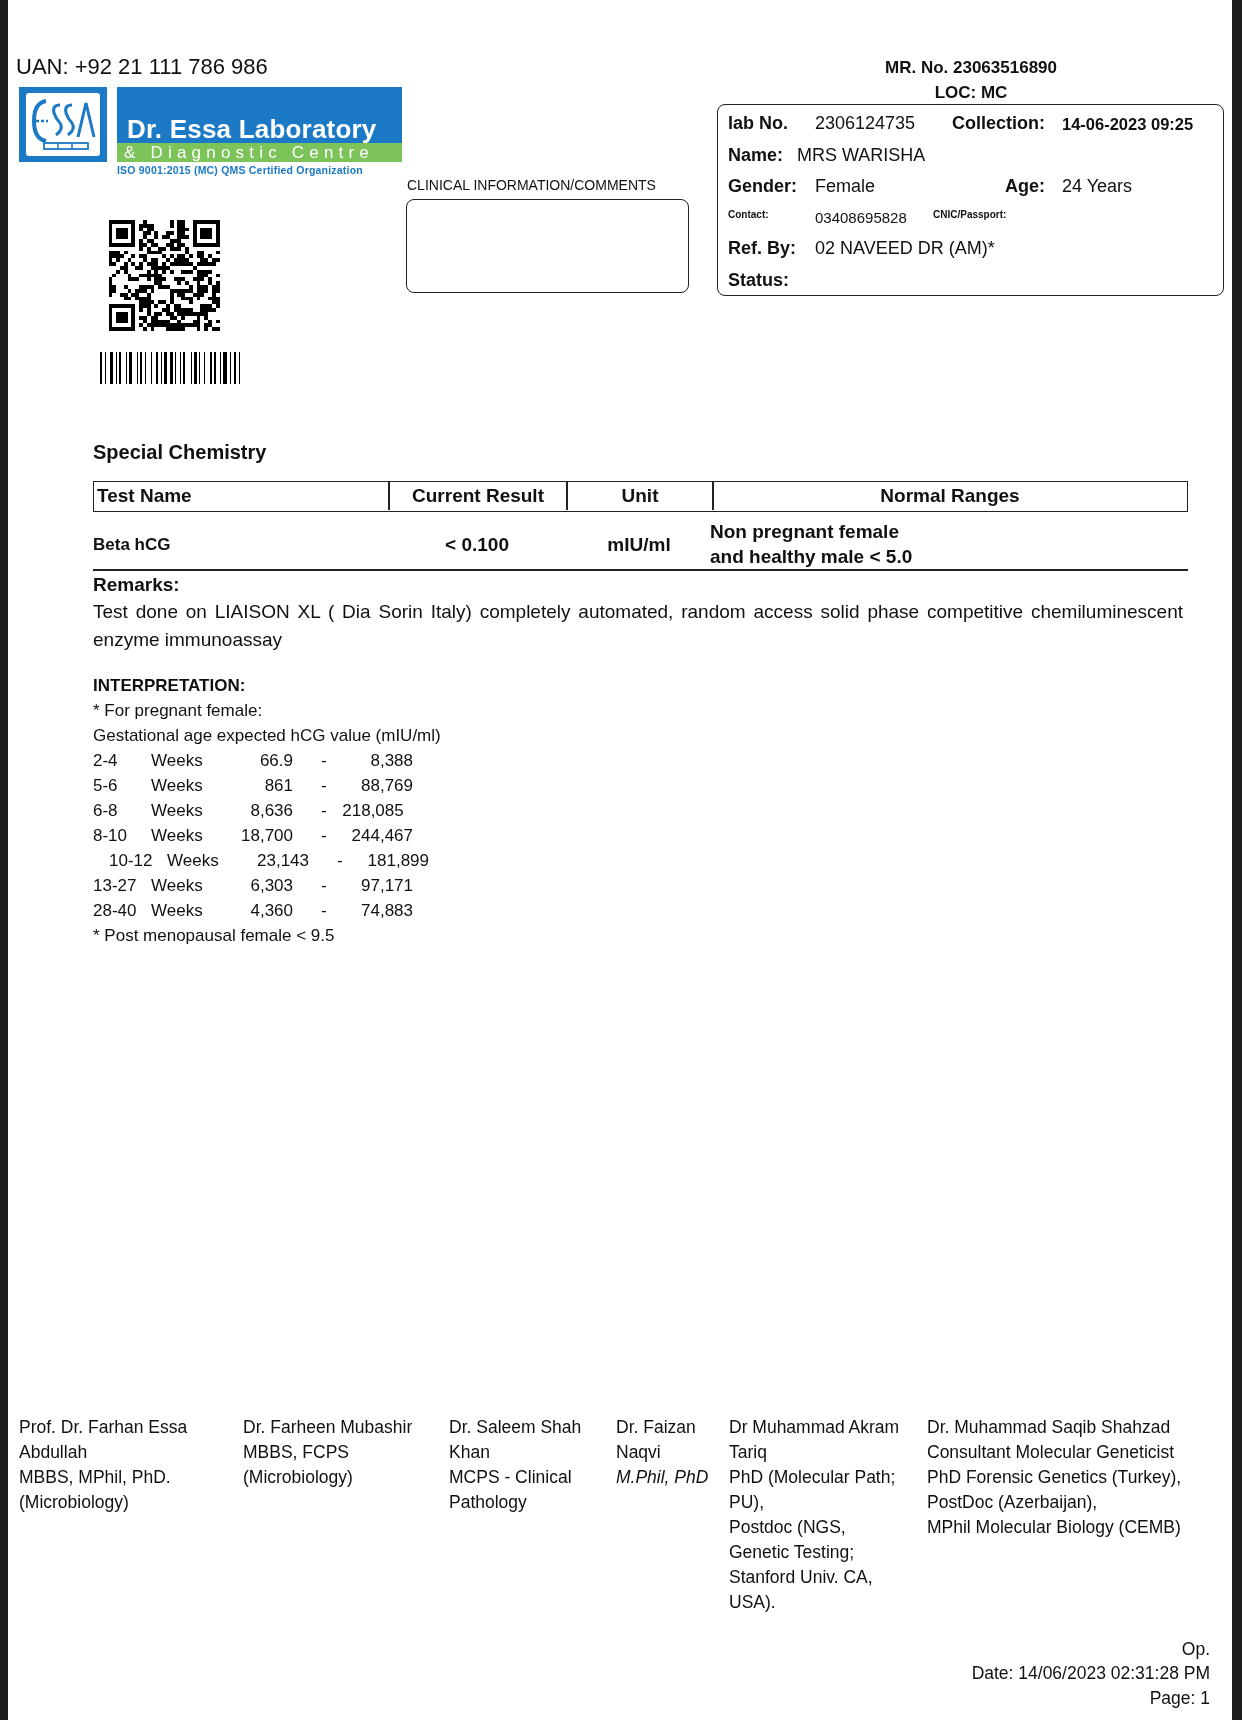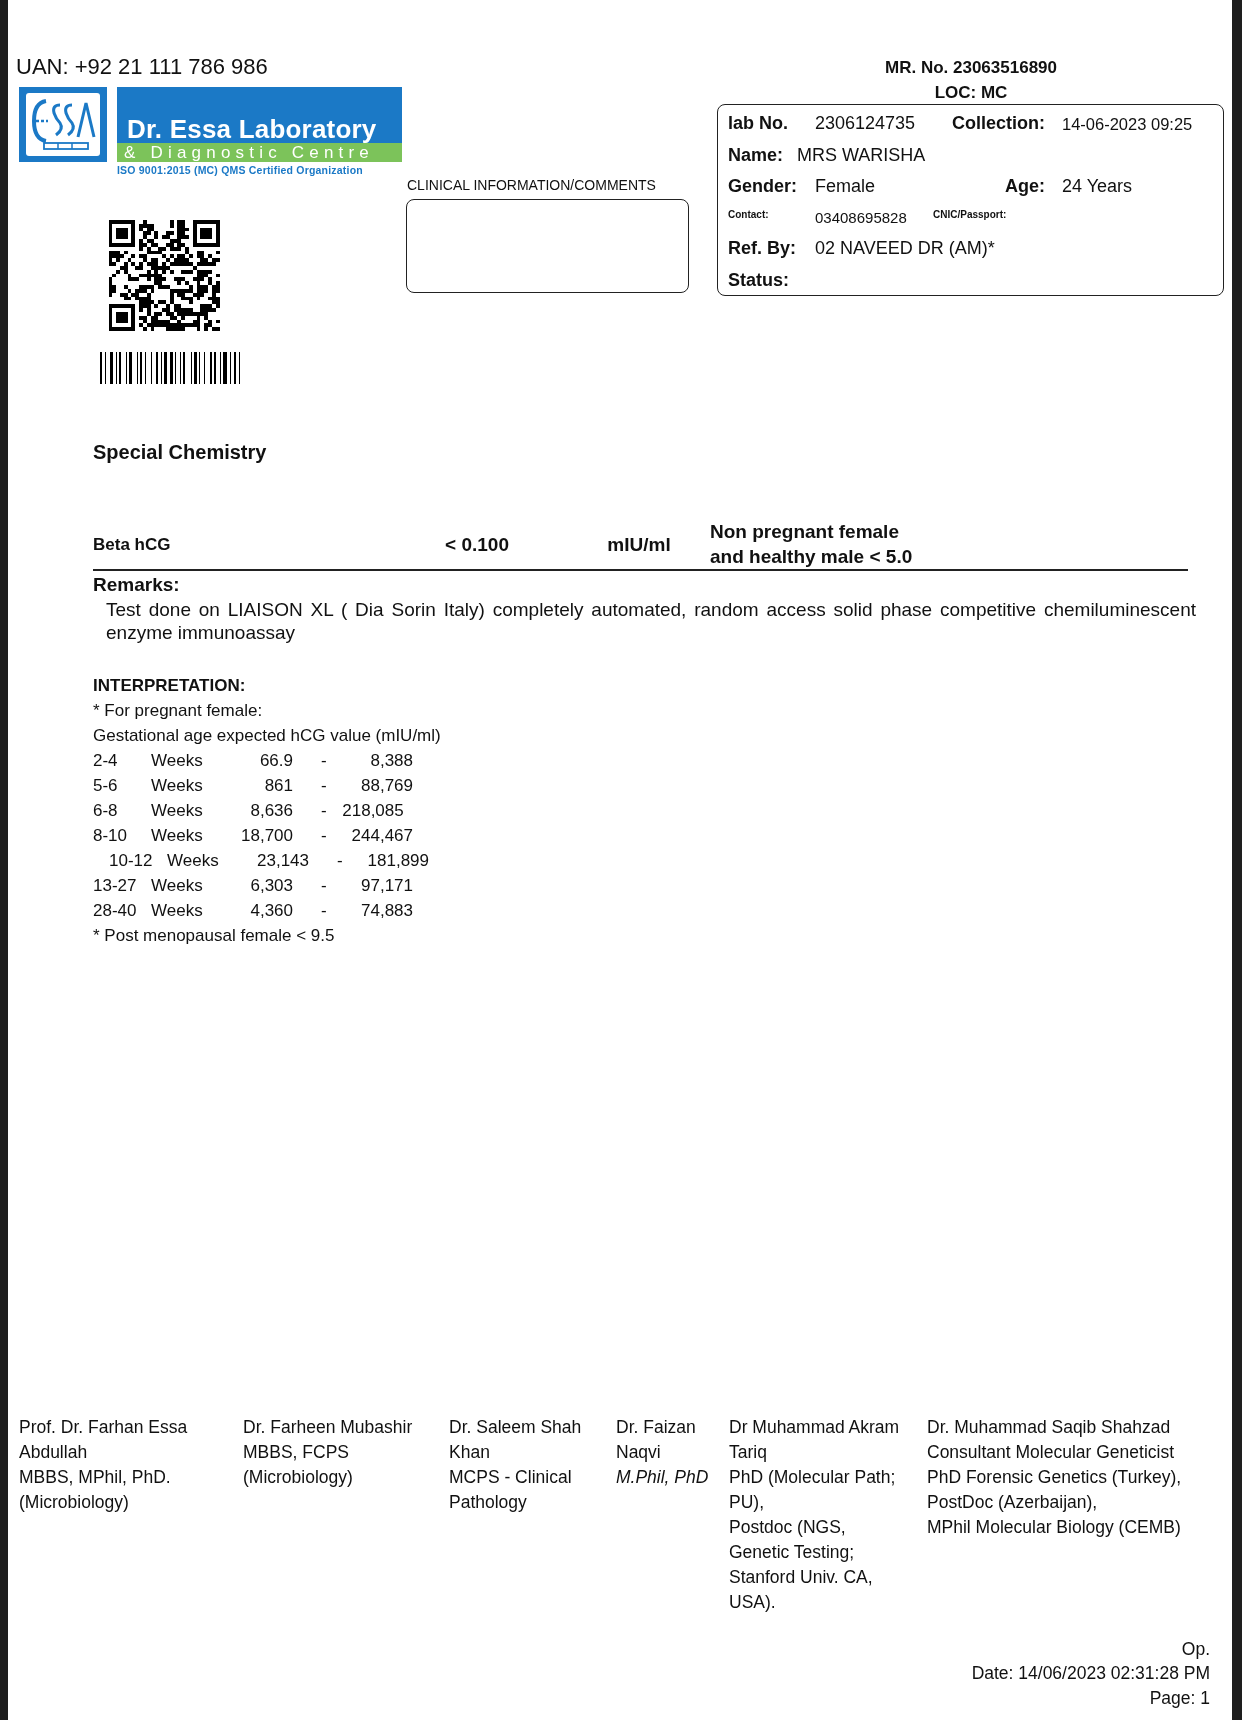--- a/index.html
+++ b/index.html
@@ -35,21 +35,21 @@
 
   
   .section-title { left:85px; top:441px; font-size:20px; font-weight:bold; }
   .thead { left:85px; top:481px; width:1095px; height:31px; border:1.6px solid #222; box-sizing:border-box; }
   .th { position:absolute; top:0; height:28px; line-height:28px; font-size:19px; font-weight:bold; }
   .tdiv { position:absolute; top:0; width:1.6px; height:28px; background:#222; }
   .row-under { left:85px; top:569px; width:1095px; height:1.8px; background:#222; }
   .td { font-size:17px; font-weight:bold; }
 
   .remarks-h { left:85px; top:574px; font-size:19px; font-weight:bold; }
-  .remarks-t { left:98px; top:598px; width:1090px; font-size:19px; text-align:justify; text-align-last:left; white-space:normal; line-height:23px; }
+  .remarks-t { left:85px; top:598px; width:1090px; font-size:19px; text-align:justify; text-align-last:left; white-space:normal; line-height:28px; }
 
   .interp-h { left:85px; top:676px; font-size:17px; font-weight:bold; }
   .interp-t { font-size:17px; left:85px; }
   .gw { left:85px; width:400px; height:22px; font-size:17px; }
   .gw span { position:absolute; top:0; }
 
   
   .doc { font-size:17.5px; line-height:25px; white-space:normal; }
 
   .footer-l { left:9px; top:1639px; font-size:17.5px; }
@@ -456,21 +456,21 @@
       <rect x="123.19999999999996" y="0" width="3.3000000000000003" height="32" fill="#000"></rect>
       <rect x="129.59999999999997" y="0" width="1.1" height="32" fill="#000"></rect>
       <rect x="134.39999999999995" y="0" width="1.1" height="32" fill="#000"></rect>
       <rect x="139.19999999999993" y="0" width="1.1" height="32" fill="#000"></rect>
     </svg>
 
   <div class="abs info-box"></div>
   <div class="abs il" style="left:720px;top:113px;">lab No.</div>
   <div class="abs iv" style="left:807px;top:113px;">2306124735</div>
   <div class="abs il" style="left:900px;width:137px;text-align:right;top:113px;">Collection:</div>
-  <div class="abs iv" style="left:1054px;top:115px;font-size:16.5px;">14-06-2023 09:25</div>
+  <div class="abs iv" style="left:1054px;top:115px;font-size:16.5px;font-weight:bold;">14-06-2023 09:25</div>
 
   <div class="abs il" style="left:720px;top:145px;">Name:</div>
   <div class="abs iv" style="left:789px;top:145px;">MRS WARISHA</div>
 
   <div class="abs il" style="left:720px;top:176px;">Gender:</div>
   <div class="abs iv" style="left:807px;top:176px;">Female</div>
   <div class="abs il" style="left:900px;width:137px;text-align:right;top:176px;">Age:</div>
   <div class="abs iv" style="left:1054px;top:176px;">24 Years</div>
 
   <div class="abs il-s" style="left:720px;top:209px;">Contact:</div>
@@ -478,20 +478,29 @@
   <div class="abs il-s" style="left:925px;top:209px;">CNIC/Passport:</div>
   <div class="abs iv-s" style="left:1054px;top:209px;"></div>
 
   <div class="abs il" style="left:720px;top:238px;">Ref. By:</div>
   <div class="abs iv" style="left:807px;top:238px;">02 NAVEED DR (AM)*</div>
 
   <div class="abs il" style="left:720px;top:270px;">Status:</div>
   <div class="abs iv" style="left:807px;top:270px;"></div>
 
   <div class="abs section-title">Special Chemistry</div>
+  <div class="abs thead">
+    <div class="th" style="left:3px;">Test Name</div>
+    <div class="tdiv" style="left:294px;"></div>
+    <div class="th" style="left:296px;width:176px;text-align:center;">Current Result</div>
+    <div class="tdiv" style="left:472px;"></div>
+    <div class="th" style="left:474px;width:144px;text-align:center;">Unit</div>
+    <div class="tdiv" style="left:618px;"></div>
+    <div class="th" style="left:620px;width:472px;text-align:center;">Normal Ranges</div>
+  </div>
 
   <div>
     <div class="abs td" style="left:85px;top:535px;">Beta hCG</div>
     <div class="abs td" style="left:381px;width:176px;text-align:center;top:534px;font-size:19px;">&lt; 0.100</div>
     <div class="abs td" style="left:559px;width:144px;text-align:center;top:534px;font-size:19px;">mIU/ml</div>
     <div class="abs td" style="left:702px;top:521px;font-size:19px;">Non pregnant female</div>
     <div class="abs td" style="left:702px;top:546px;font-size:19px;">and healthy male &lt; 5.0</div>
   </div>
   <div class="abs row-under"></div>
 

